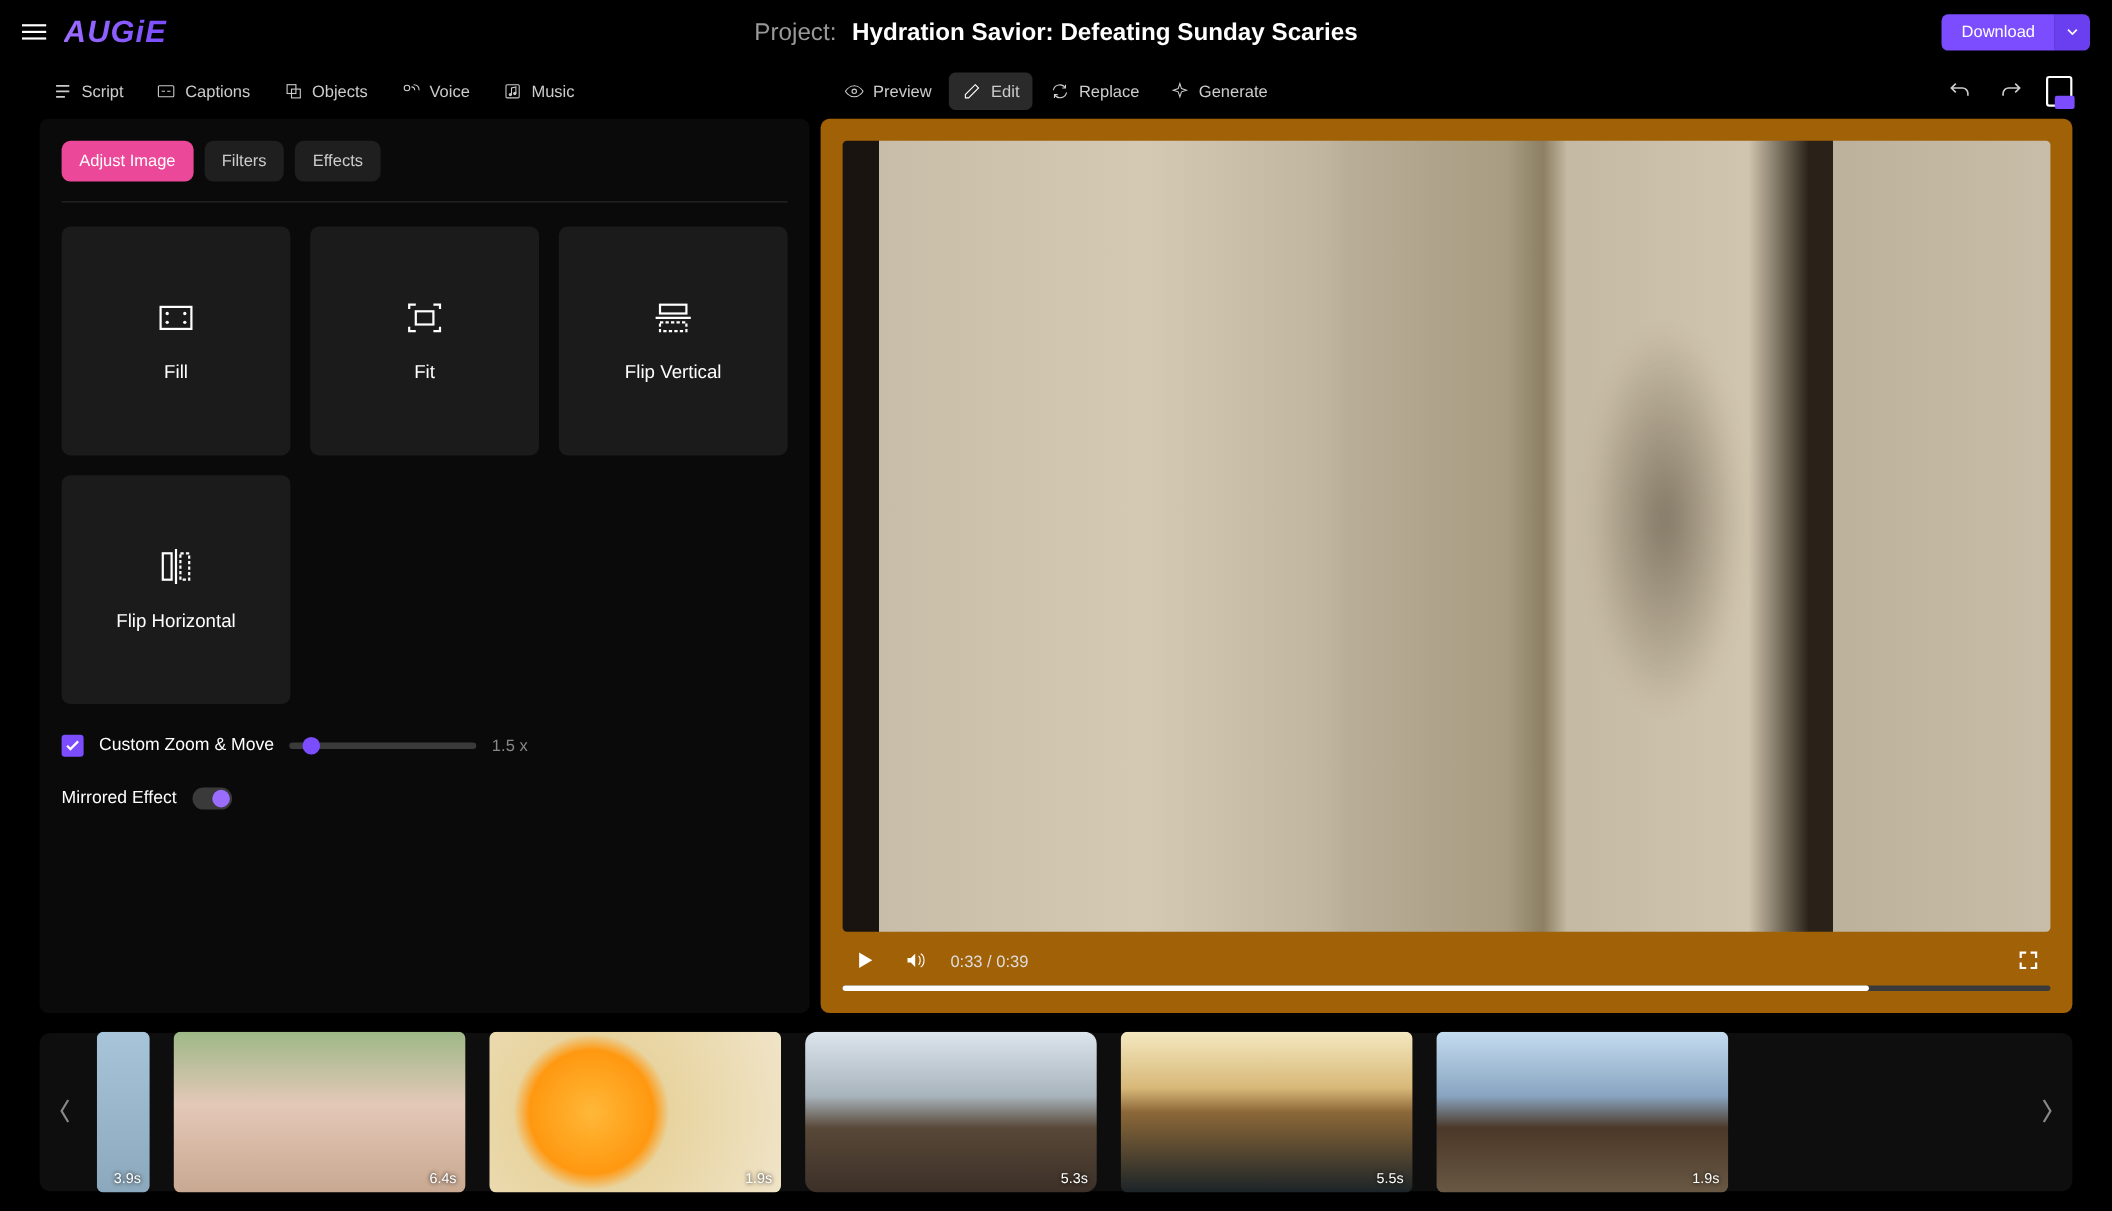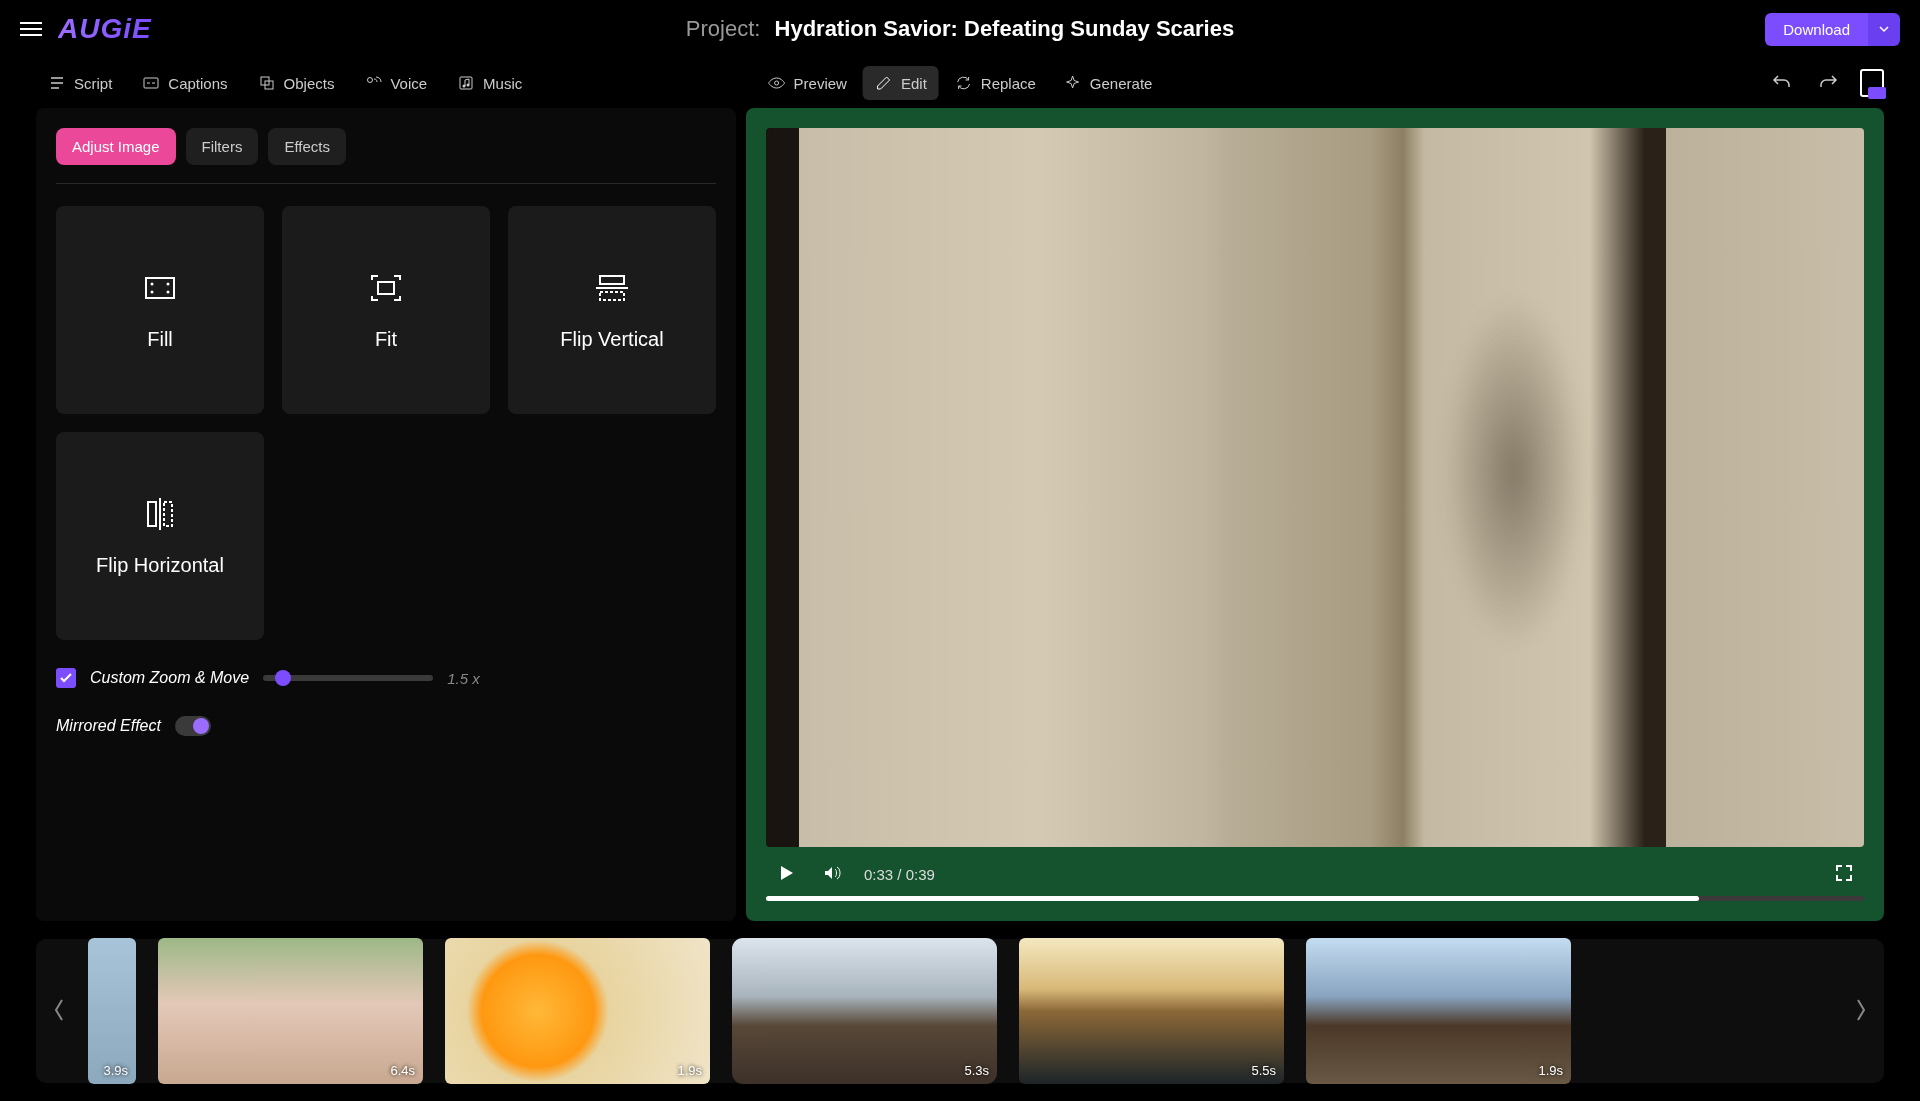--- a/index.html
+++ b/index.html
@@ -147,31 +147,30 @@
   background: #1b1b1b;
   border-radius: 8px;
   aspect-ratio: 1;
   display: flex;
   flex-direction: column;
   align-items: center;
   justify-content: center;
   gap: 22px;
   cursor: pointer;
   color: #fff;
-  font-size: 20px;
+  font-size: 17px;
 }
 .img-opt svg { width: 36px; height: 36px; }
 
 .control-row {
   display: flex;
   align-items: center;
   gap: 14px;
   margin-top: 28px;
   font-size: 16px;
-  font-style: italic;
 }
 .checkbox {
   width: 20px;
   height: 20px;
   background: #7c4dff;
   border-radius: 3px;
   display: flex;
   align-items: center;
   justify-content: center;
   cursor: pointer;
@@ -211,21 +210,21 @@
   top: 2px;
   width: 16px;
   height: 16px;
   background: #9b6dff;
   border-radius: 50%;
 }
 
 
 .preview-panel {
   flex: 1;
-  background: #14532d;
+  background: #a16207;
   border-radius: 8px;
   padding: 20px;
   display: flex;
   flex-direction: column;
 }
 .preview-video {
   flex: 1;
   background: linear-gradient(90deg,
     #1a1410 0%, #1a1410 3%,
     #c8bda8 3%, #d4c9b2 25%, #c0b59e 40%,

